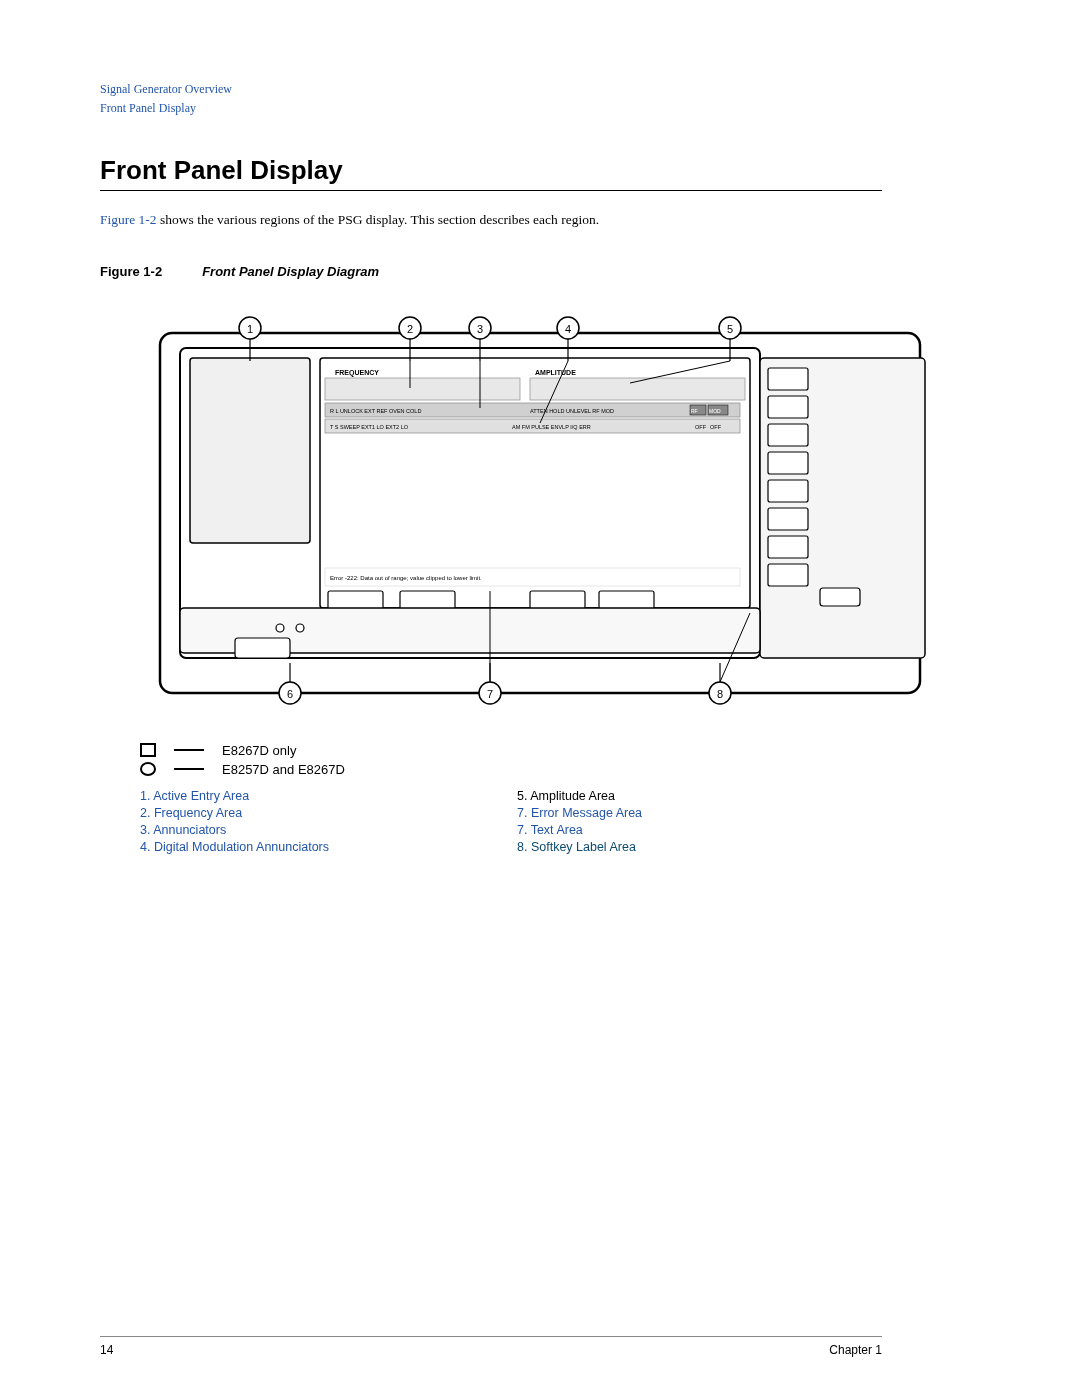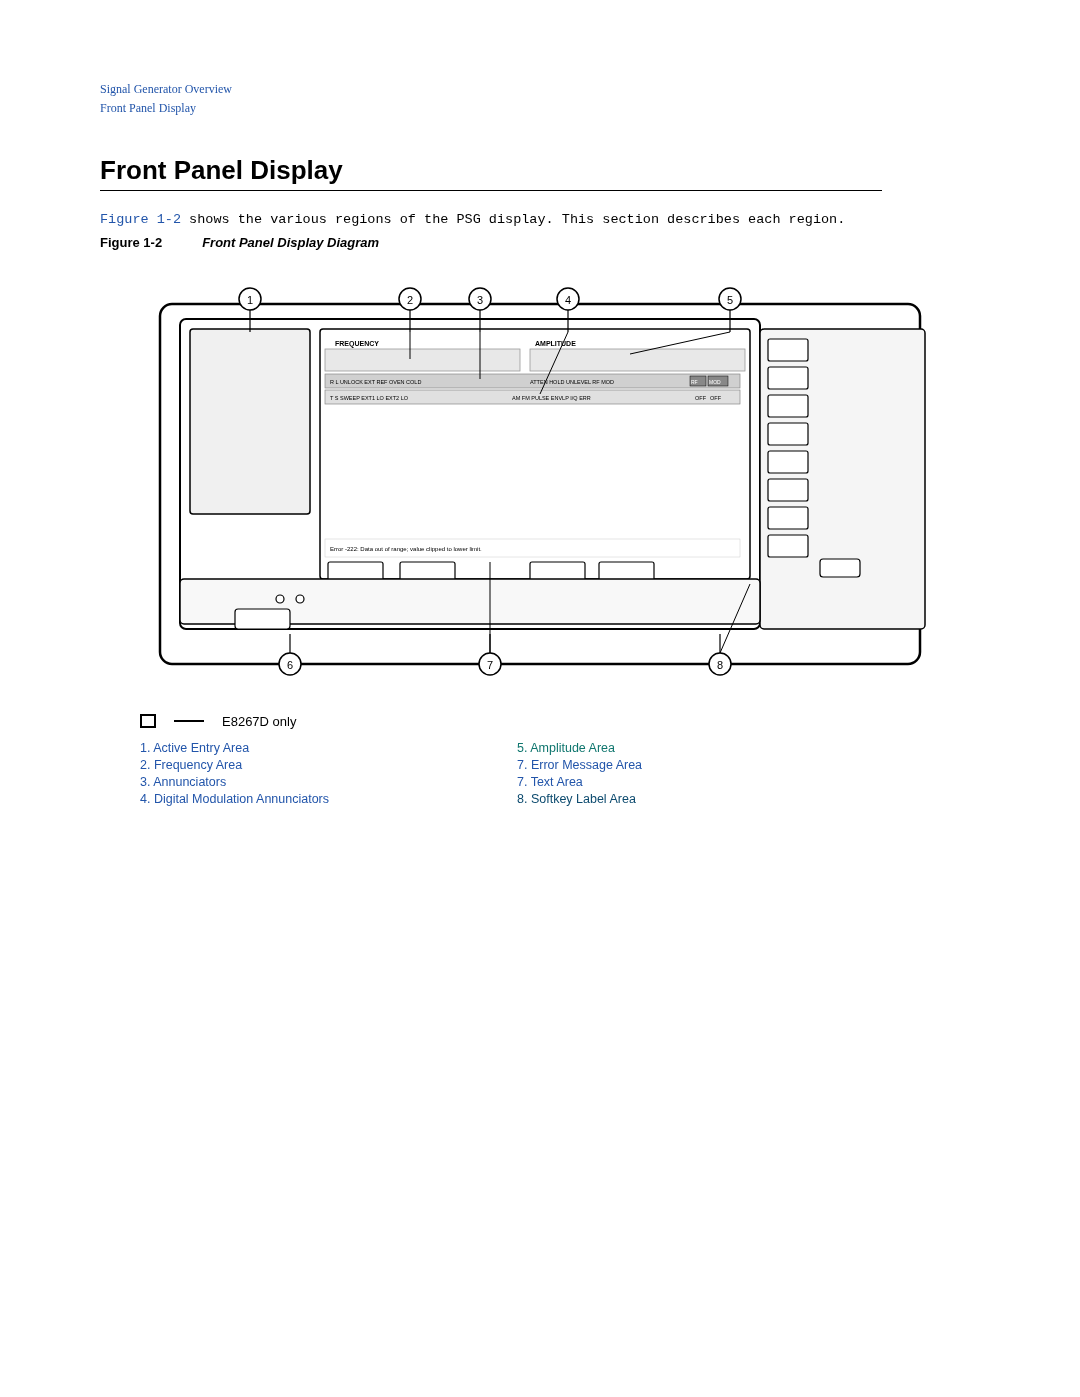--- a/index.html
+++ b/index.html
@@ -39,22 +39,22 @@
       font-family: Arial, Helvetica, sans-serif;
       margin-bottom: 18px;
       border-bottom: 1px solid #000;
       padding-bottom: 4px;
     }
 
     
     .body-text {
       font-size: 13.5px;
       line-height: 1.6;
-      margin-bottom: 4px;
-      font-family: Liberation Mono, monospace;
+      margin-bottom: 33px;
+      font-family: Liberation Serif, serif;
     }
     .body-text a {
       color: #2255aa;
       text-decoration: none;
     }
 
     
     .figure-caption {
       display: flex;
       align-items: baseline;
@@ -288,36 +288,45 @@
       <line x1="620" y1="389" x2="650" y2="320" stroke="black" stroke-width="1"></line>
 
     </svg>
   </div>
 
   <div class="legend-section">
     <div class="legend-item">
       <span class="legend-square"></span>
       <span class="legend-line"></span>
       <span>E8267D only</span>
+    </div>
+    <div class="legend-item">
+      <span class="legend-circle"></span>
+      <span class="legend-line"></span>
+      <span>E8257D and E8267D</span>
     </div>
   </div>
 
   <div class="numbered-list-container">
     <div class="numbered-col">
       <ol>
         <li><span style="color:#2255aa">1. Active Entry Area</span></li>
         <li><span style="color:#2255aa">2. Frequency Area</span></li>
         <li><span style="color:#2255aa">3. Annunciators</span></li>
         <li><span style="color:#2255aa">4. Digital Modulation Annunciators</span></li>
       </ol>
     </div>
     <div class="numbered-col">
       <ol>
-        <li><span style="color:#0f766e">5. Amplitude Area</span></li>
+        <li><span style="color:#000000">5. Amplitude Area</span></li>
         <li><span style="color:#2255aa">7. Error Message Area</span></li>
         <li><span style="color:#2255aa">7. Text Area</span></li>
         <li><span style="color:#0c4a6e">8. Softkey Label Area</span></li>
       </ol>
     </div>
   </div>
 
+  <div class="page-footer">
+    <span>14</span>
+    <span>Chapter 1</span>
+  </div>
 
 </div>
 
 </body></html>

